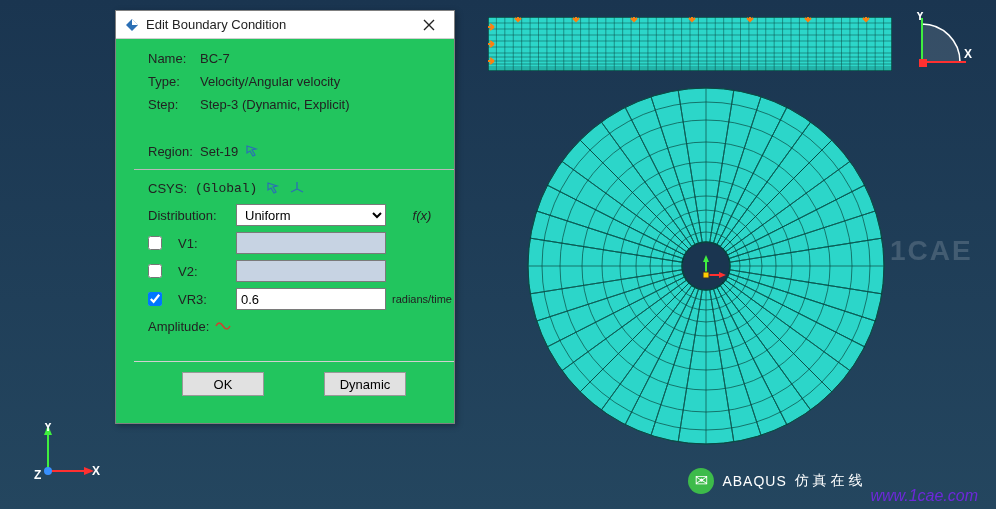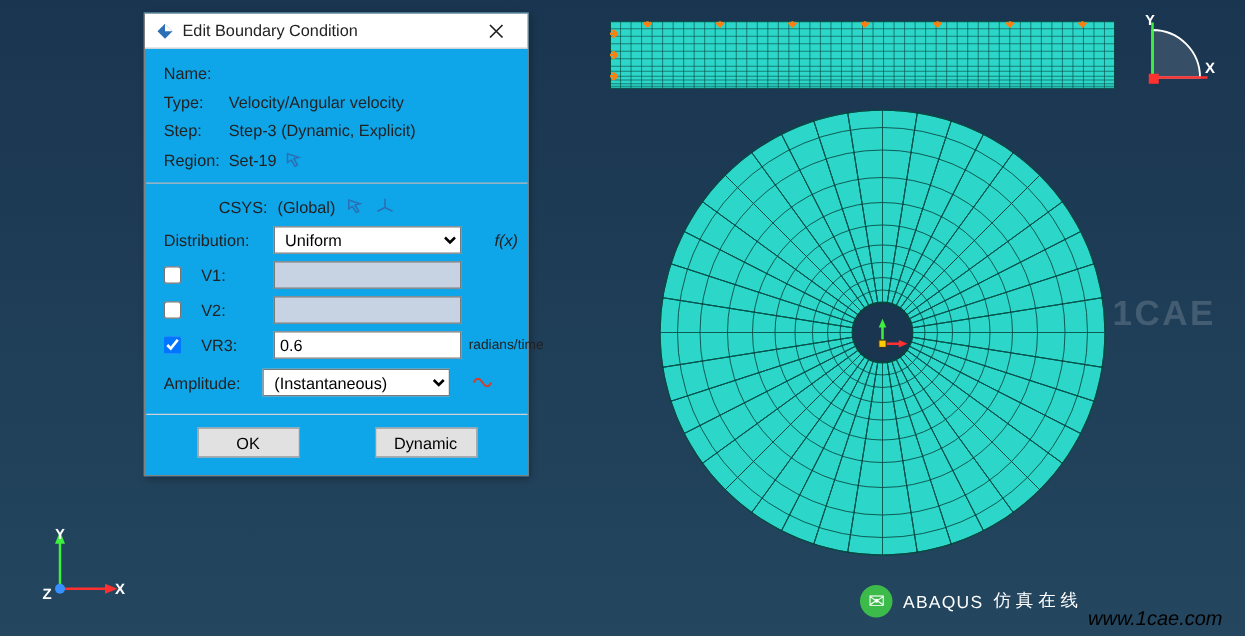--- a/index.html
+++ b/index.html
@@ -1,45 +1,45 @@
 <!DOCTYPE html>
 <html><head>
 <meta charset="utf-8">
 <style>
 * { box-sizing: border-box; margin: 0; padding: 0; font-family: "Segoe UI", Tahoma, sans-serif; }
 body { width: 996px; height: 509px; background: linear-gradient(to bottom,#1a3550 0%,#24465f 100%); position: relative; overflow: hidden; }
 
 
-.dialog { position: absolute; left:115px; top:10px; width:308px; background:#0ea5e9; border:1px solid #808080; box-shadow:2px 2px 6px rgba(0,0,0,.3); }
+.dialog { position: absolute; left:115px; top:10px; width:340px; background:#22c55e; border:1px solid #808080; box-shadow:2px 2px 6px rgba(0,0,0,.3); }
 .titlebar { height:28px; display:flex; align-items:center; padding:0 8px; background:#fff; border-bottom:1px solid #d0d0d0;}
 .titlebar .ticon{width:16px;height:16px;display:flex;align-items:center;justify-content:center;margin-right:6px;}
 .titlebar .title{flex:1;font-size:13px;color:#222;}
 .titlebar .close{width:34px;height:22px;display:flex;align-items:center;justify-content:center;color:#222;cursor:pointer;}
 
-.body{padding:8px 14px 2px 15px;font-size:13px;color:#222;border-radius:13px;}
+.body{padding:8px 14px 2px 32px;font-size:13px;color:#222;border-radius:13px;}
 .kv{display:flex;gap:6px;padding:4px 0;}
 .kv .k{width:46px;}
 .kv .v{flex:1;}
-.region-row{display:flex;align-items:center;gap:6px;padding:4px 0 8px 0;}
+.region-row{display:flex;align-items:center;gap:6px;padding:4px 0 8px 0;margin-top:23px;}
 .region-row .k{width:46px;}
 .hr{border:none;border-top:1px solid #b9b9b9;margin:2px -14px;}
-.csys-row{display:flex;align-items:center;gap:8px;padding:8px 0;margin-left:44px;}
+.csys-row{display:flex;align-items:center;gap:8px;padding:8px 0;}
 
 .grid{display:grid;grid-template-columns:82px 150px 1fr;gap:6px 6px;align-items:center;}
 .grid .lab{font-size:13px;padding:3px 0;}
 .chk{display:flex;align-items:center;gap:16px;}
 .chk input{width:14px;height:14px;}
 select,.inp{height:22px;border:1px solid #7a7a7a;background:#fff;font-size:13px;padding:0 4px;width:100%;}
 .inp.readonly{background:#c7d3e3;}
 .fx{font-style:italic;font-size:13px;text-align:center;}
 .unit{font-size:11px;}
-.amp-row{display:flex;align-items:center;gap:18px;padding:8px 0 14px 0;}
+.amp-row{display:flex;align-items:center;gap:6px;padding:8px 0 14px 0;}
 .amp-row select{width:150px;}
 
-.buttons{display:flex;justify-content:center;gap:60px;padding:10px 0 12px 0;border-top:1px solid #d0d0d0;margin:0 -14px;}
+.buttons{display:flex;justify-content:center;gap:60px;padding:10px 0 12px 0;border-top:1px solid #d0d0d0;margin:13px -14px;}
 .btn{min-width:82px;height:24px;background:#e1e1e1;border:1px solid #999;font-size:13px;cursor:pointer;}
 
 
 .viewport{position:absolute;left:460px;top:0;width:536px;height:360px;}
 .rect-mesh{position:absolute;left:28px;top:17px;width:404px;height:54px;}
 .rect-arrow{stroke:#ff7f0e;fill:#ff7f0e;}
 
 .disc{position:absolute;left:66px;top:86px;width:360px;height:360px;}
 .disc circle.bg{fill:#2cd6c9;stroke:#0a4a44;stroke-width:1;}
 .disc .grid-line{stroke:#0a4a44;stroke-width:0.7;fill:none;}
@@ -50,21 +50,21 @@
 .axis-label{font-size:12px;fill:#fff;font-weight:bold;}
 .axis-y{stroke:#3fef3f;stroke-width:2;}
 .axis-x{stroke:#ff3030;stroke-width:2;}
 
 .center-triad{position:absolute;left:226px;top:255px;width:40px;height:40px;}
 
 
 .wm{position:absolute;color:rgba(255,255,255,.16);font-size:28px;font-weight:bold;left:430px;top:235px;letter-spacing:2px;}
 .footer{position:absolute;right:18px;bottom:4px;color:#fff;font-size:14px;display:flex;align-items:center;gap:8px;}
 .footer .logo{width:26px;height:26px;border-radius:50%;background:#3dbb4a;display:flex;align-items:center;justify-content:center;color:#fff;font-size:16px;}
-.footer .url{color:#000000;font-size:16px;font-style:italic;margin-top:31px;}
+.footer .url{color:#6d28d9;font-size:16px;font-style:italic;margin-top:31px;}
 
 .pick-icon{display:inline-flex;width:16px;height:16px;align-items:center;justify-content:center;}
 </style>
 </head>
 <body>
 
 <div class="dialog">
   <div class="titlebar">
     <span class="ticon">
       <svg width="14" height="14" viewBox="0 0 14 14">
@@ -75,20 +75,21 @@
     <span class="title">Edit Boundary Condition</span>
     <span class="close">
       <svg width="12" height="12" viewBox="0 0 12 12">
           <path d="M1 1 L11 11 M11 1 L1 11" stroke="currentColor" stroke-width="1.4"></path>
         </svg>
     </span>
   </div>
   <div class="body">
     <div class="kv">
         <div class="k">Name:</div>
+        <div class="v">BC-7</div>
       </div>
     <div class="kv">
         <div class="k">Type:</div>
         <div class="v">Velocity/Angular velocity</div>
       </div>
     <div class="kv">
         <div class="k">Step:</div>
         <div class="v">Step-3 (Dynamic, Explicit)</div>
       </div>
     <div class="region-row">
@@ -96,21 +97,21 @@
       <div>Set-19</div>
       <span class="pick-icon">
         <svg width="14" height="14" viewBox="0 0 14 14">
             <path d="M2 2 L2 9 L5 7 L8 12 L10 11 L7 6 L11 5 Z" fill="none" stroke="#2b6fb5" stroke-width="1.2"></path>
           </svg>
       </span>
     </div>
     <hr class="hr">
     <div class="csys-row">
       <div>CSYS:</div>
-      <div style="font-family:Liberation Sans, sans-serif;">(Global)</div>
+      <div style="font-family:Liberation Mono, monospace;">(Global)</div>
       <span class="pick-icon">
         <svg width="14" height="14" viewBox="0 0 14 14">
             <path d="M2 2 L2 9 L5 7 L8 12 L10 11 L7 6 L11 5 Z" fill="none" stroke="#2b6fb5" stroke-width="1.2"></path>
           </svg>
       </span>
       <span class="pick-icon">
         <svg width="14" height="14" viewBox="0 0 14 14">
             <path d="M7 8 L7 1 M7 8 L13 11 M7 8 L1 11" stroke="#2b6fb5" stroke-width="1.3" fill="none"></path>
           </svg>
       </span>
@@ -138,21 +139,20 @@
       <label class="chk">
           <input type="checkbox" checked="" style="">
           <span>VR3:</span>
         </label>
       <input class="inp" value="0.6" style="">
       <div class="unit">radians/time</div>
     </div>
 
     <div class="amp-row">
       <div>Amplitude:</div>
-      <select><option>(Instantaneous)</option></select>
       <span class="pick-icon">
         <svg width="16" height="14" viewBox="0 0 16 14">
             <path d="M1 7 Q4 1 8 7 T15 7" stroke="#d04030" stroke-width="1.5" fill="none"></path>
           </svg>
       </span>
     </div>
 
     <div class="buttons">
       <button class="btn">OK</button>
       <button class="btn">Dynamic</button>

